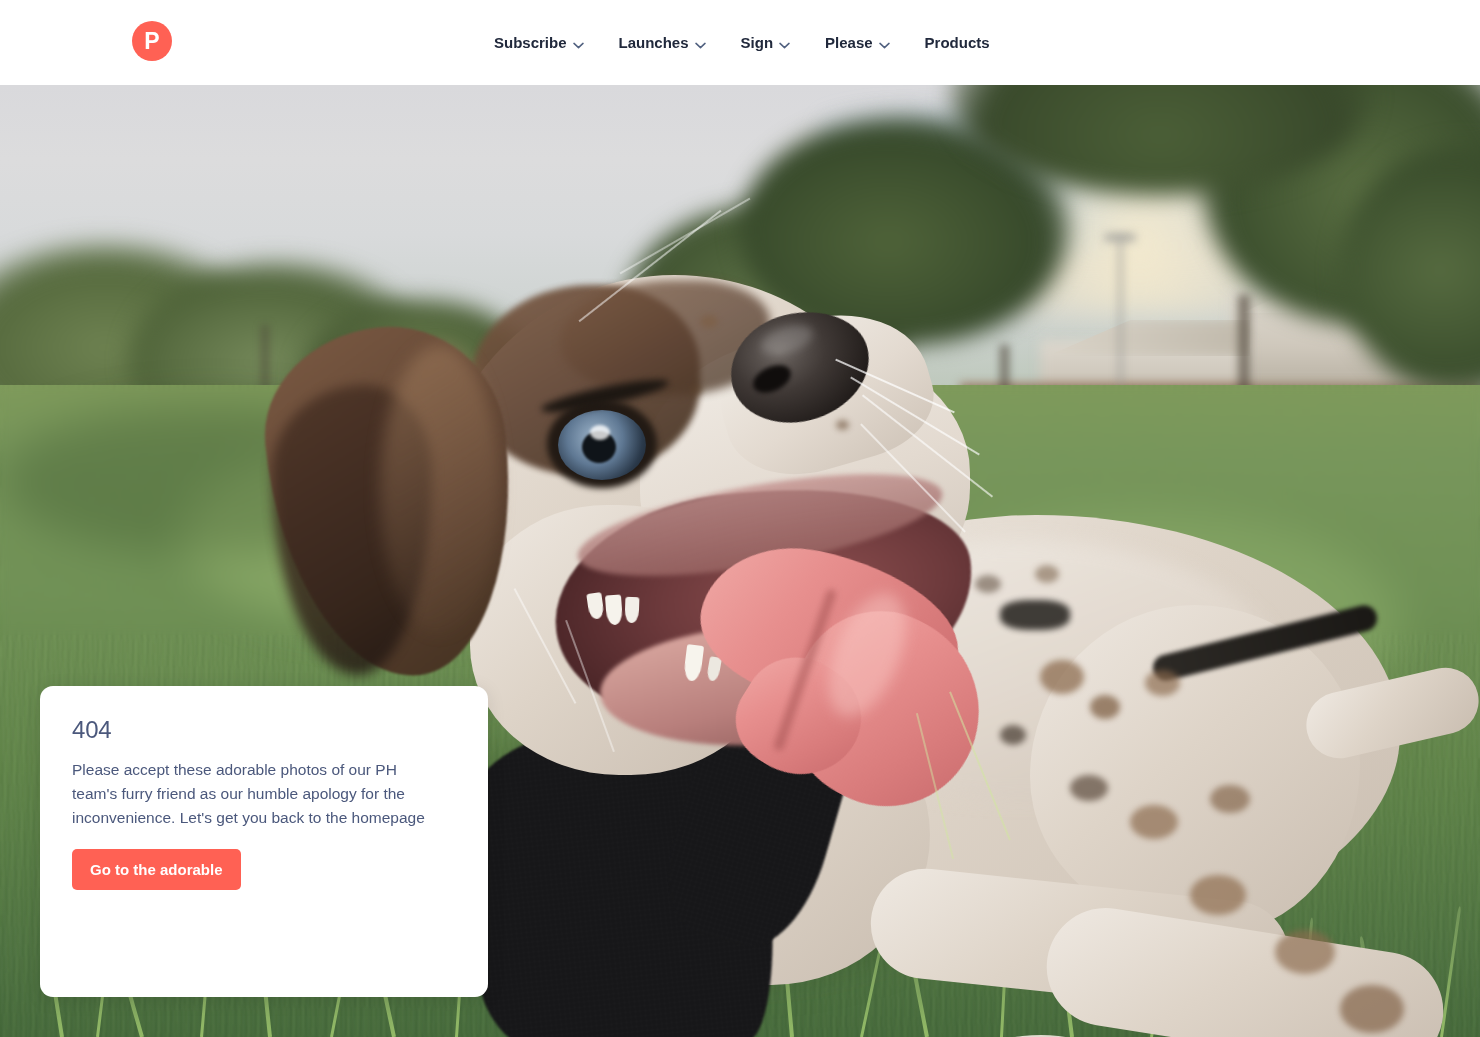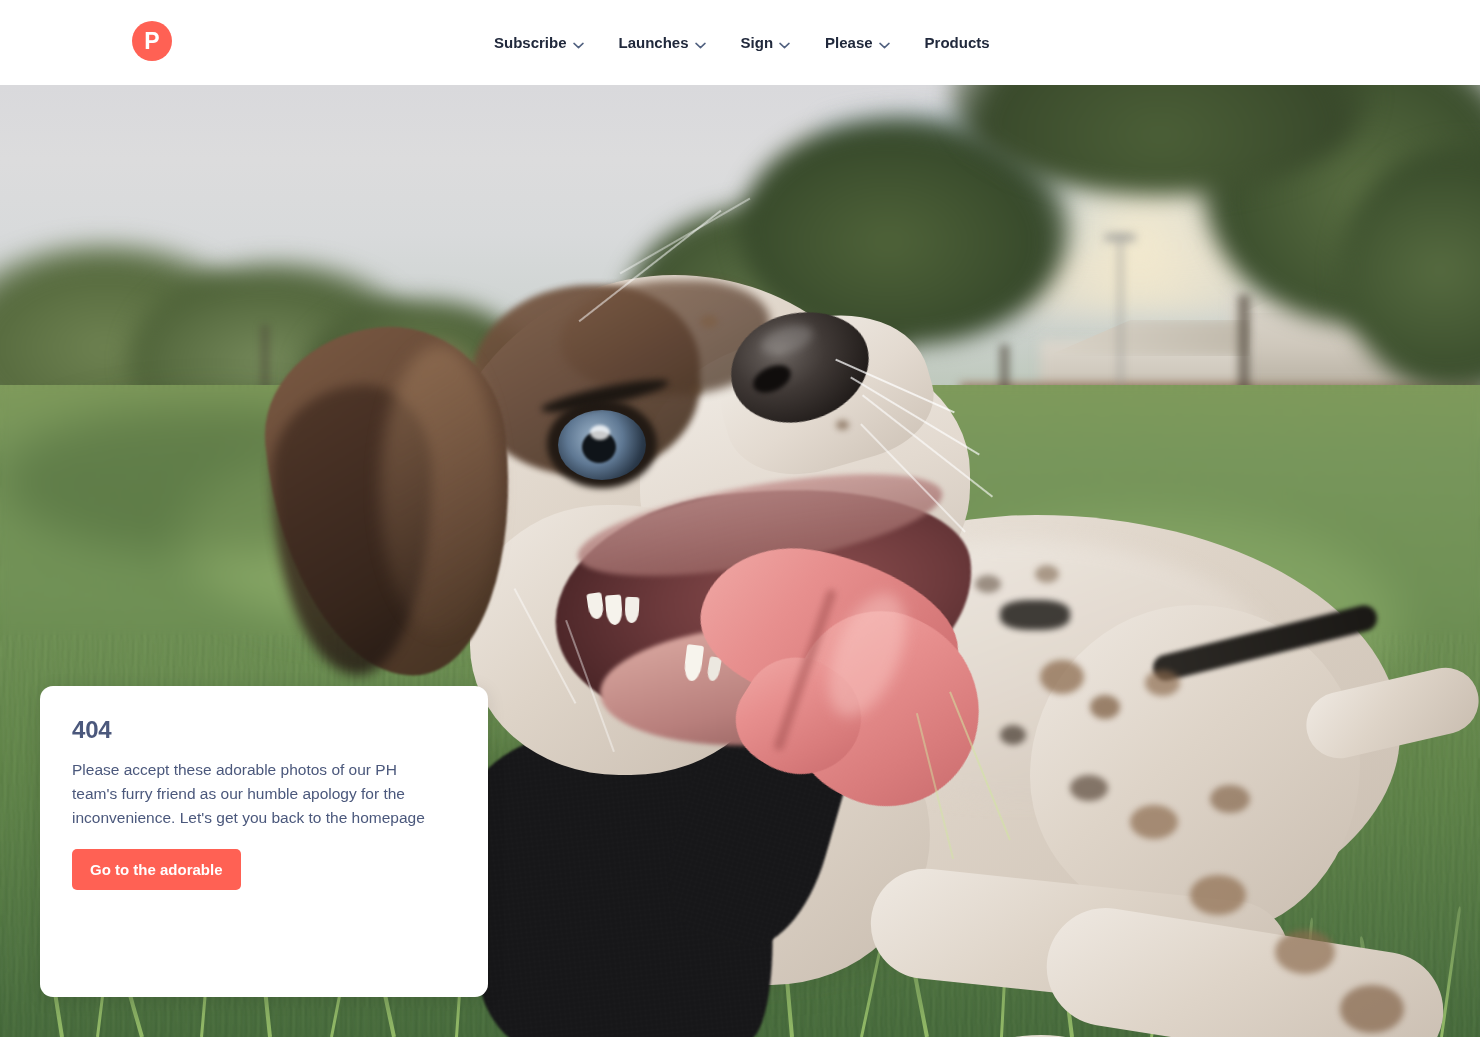--- a/index.html
+++ b/index.html
@@ -249,21 +249,21 @@
     height: 311px;
     background: #ffffff;
     border-radius: 13px;
     box-shadow: 0 3px 18px rgba(0,0,0,.10);
     padding: 32px 32px 0 32px;
     z-index: 15;
   }
   .card-404 {
     color: #4b587c;
     font-size: 24px;
-    font-weight: bold;
+    font-weight: normal;
     line-height: 1;
     letter-spacing: -0.2px;
   }
   .card-title {
     margin-top: 19px;
     color: #21293c;
     font-size: 31px;
     font-weight: bold;
     line-height: 1.30;
     letter-spacing: -0.4px;

